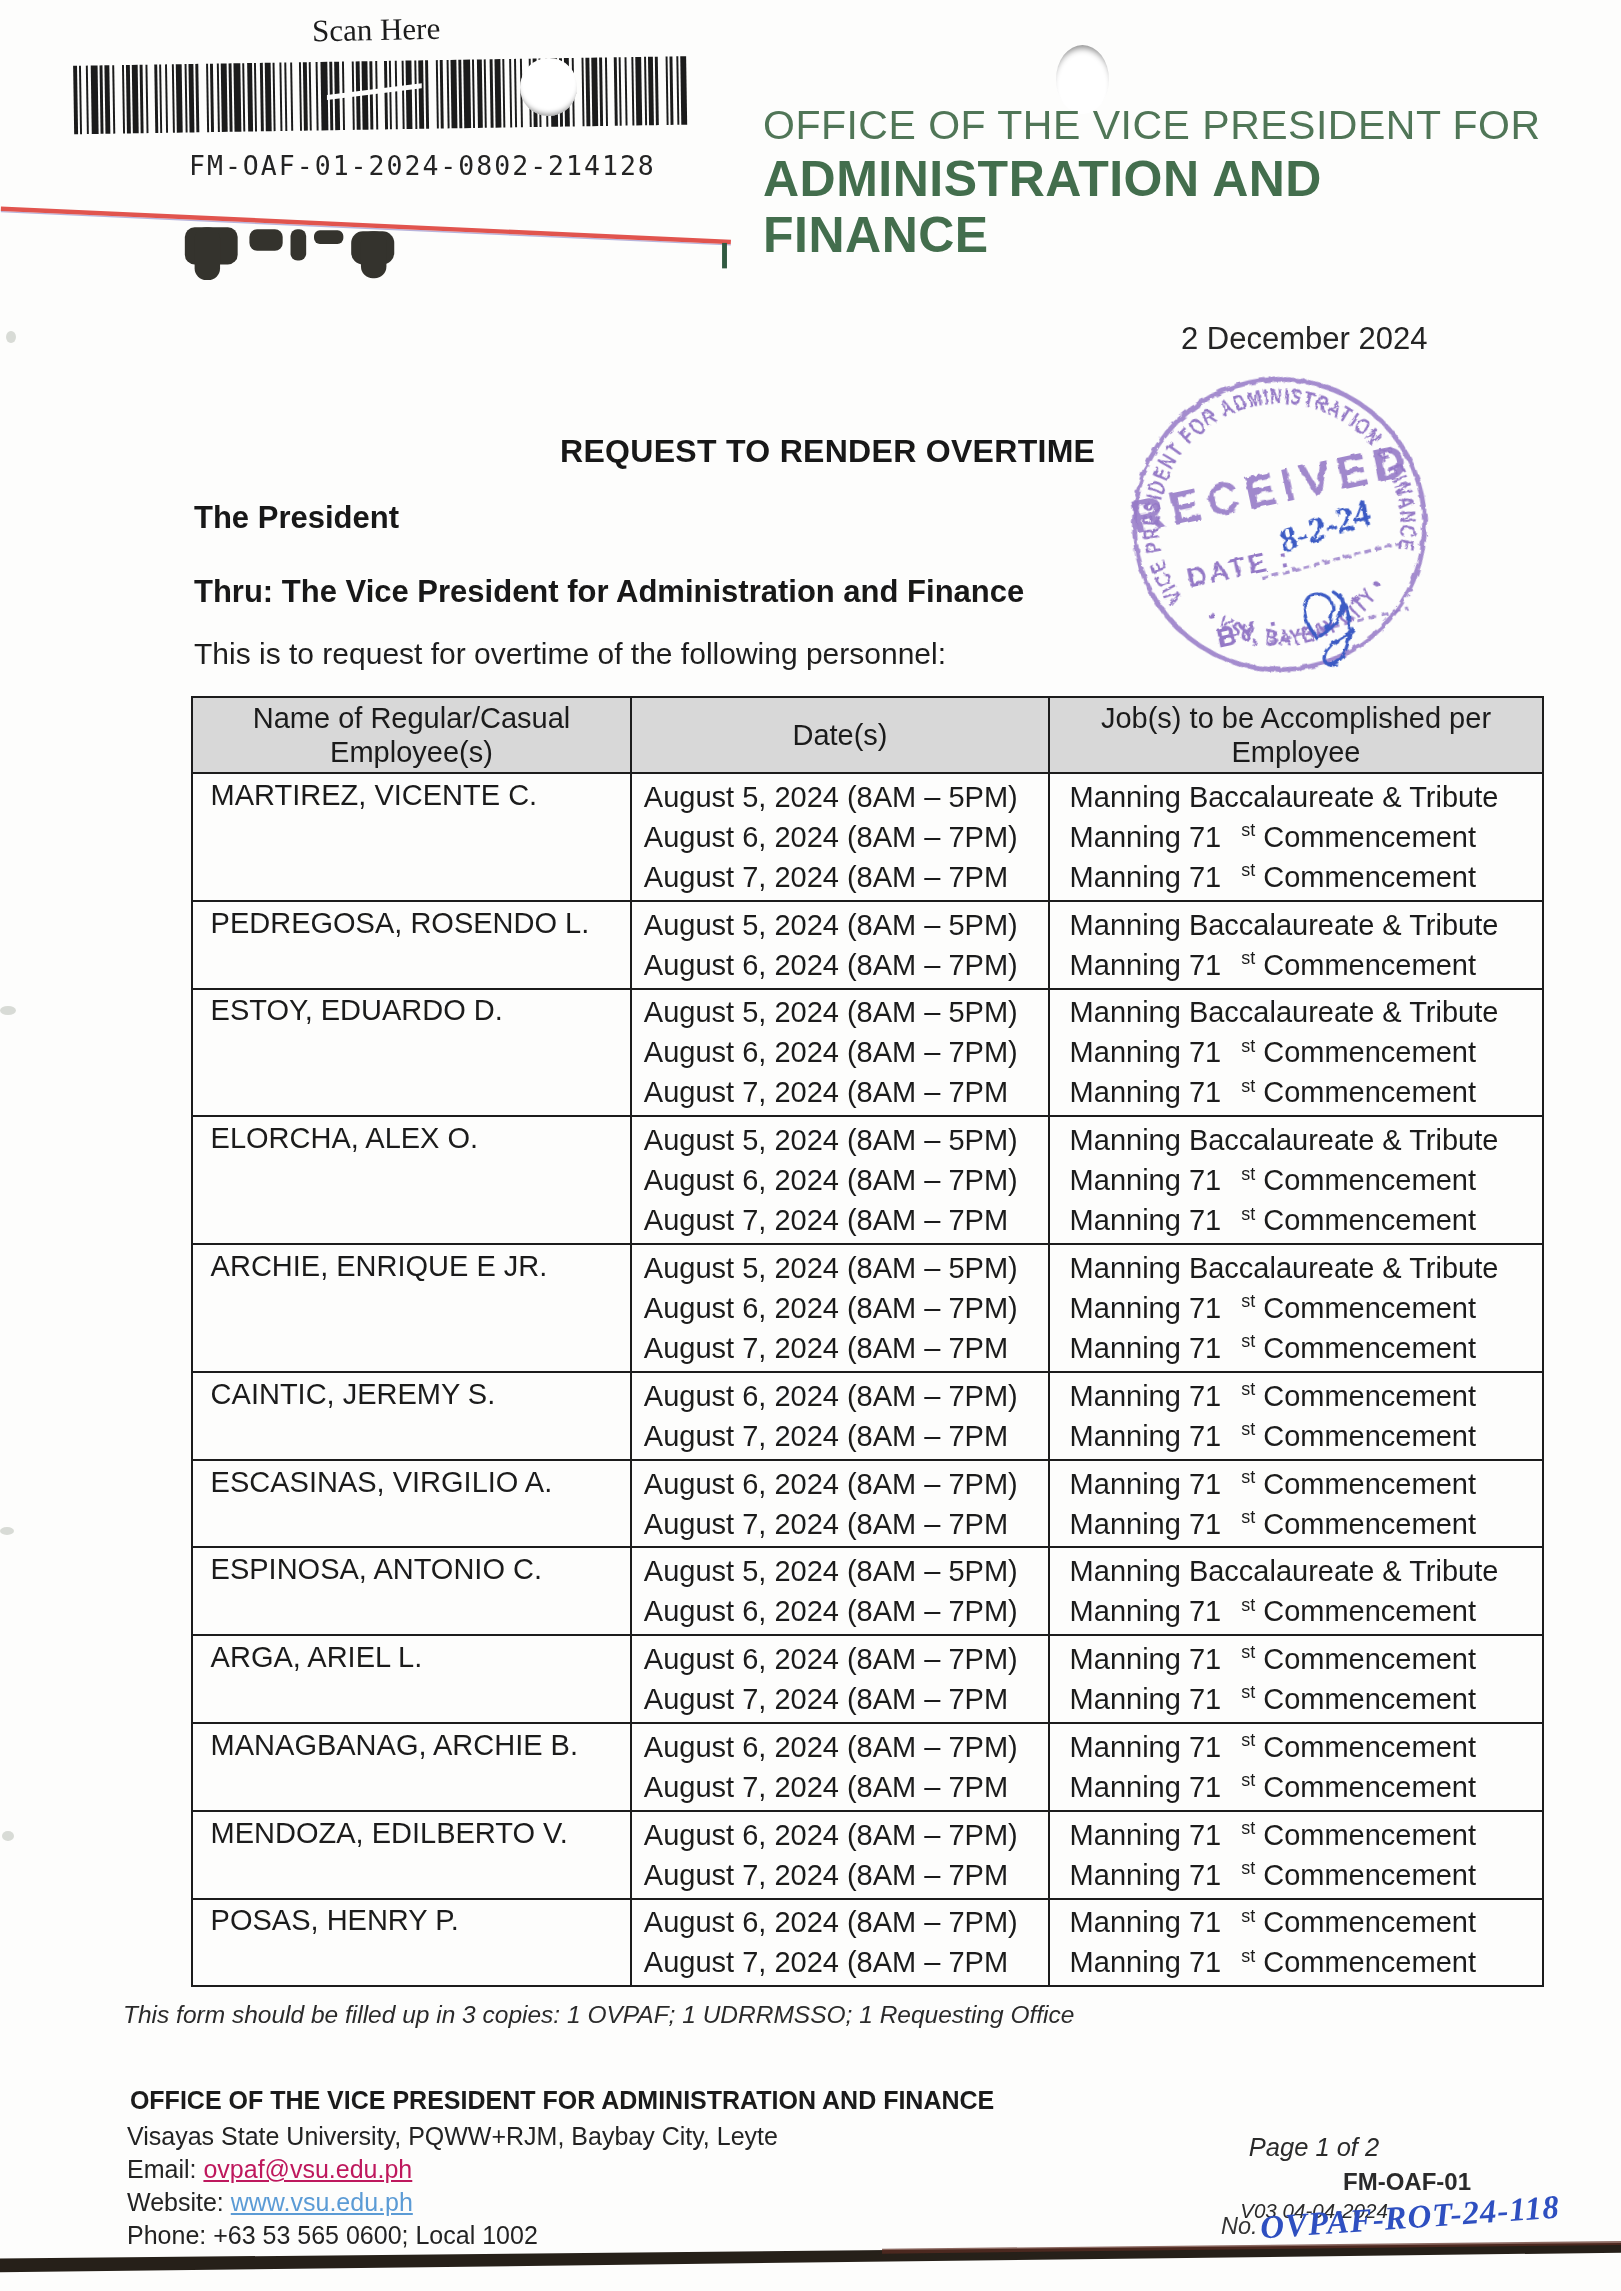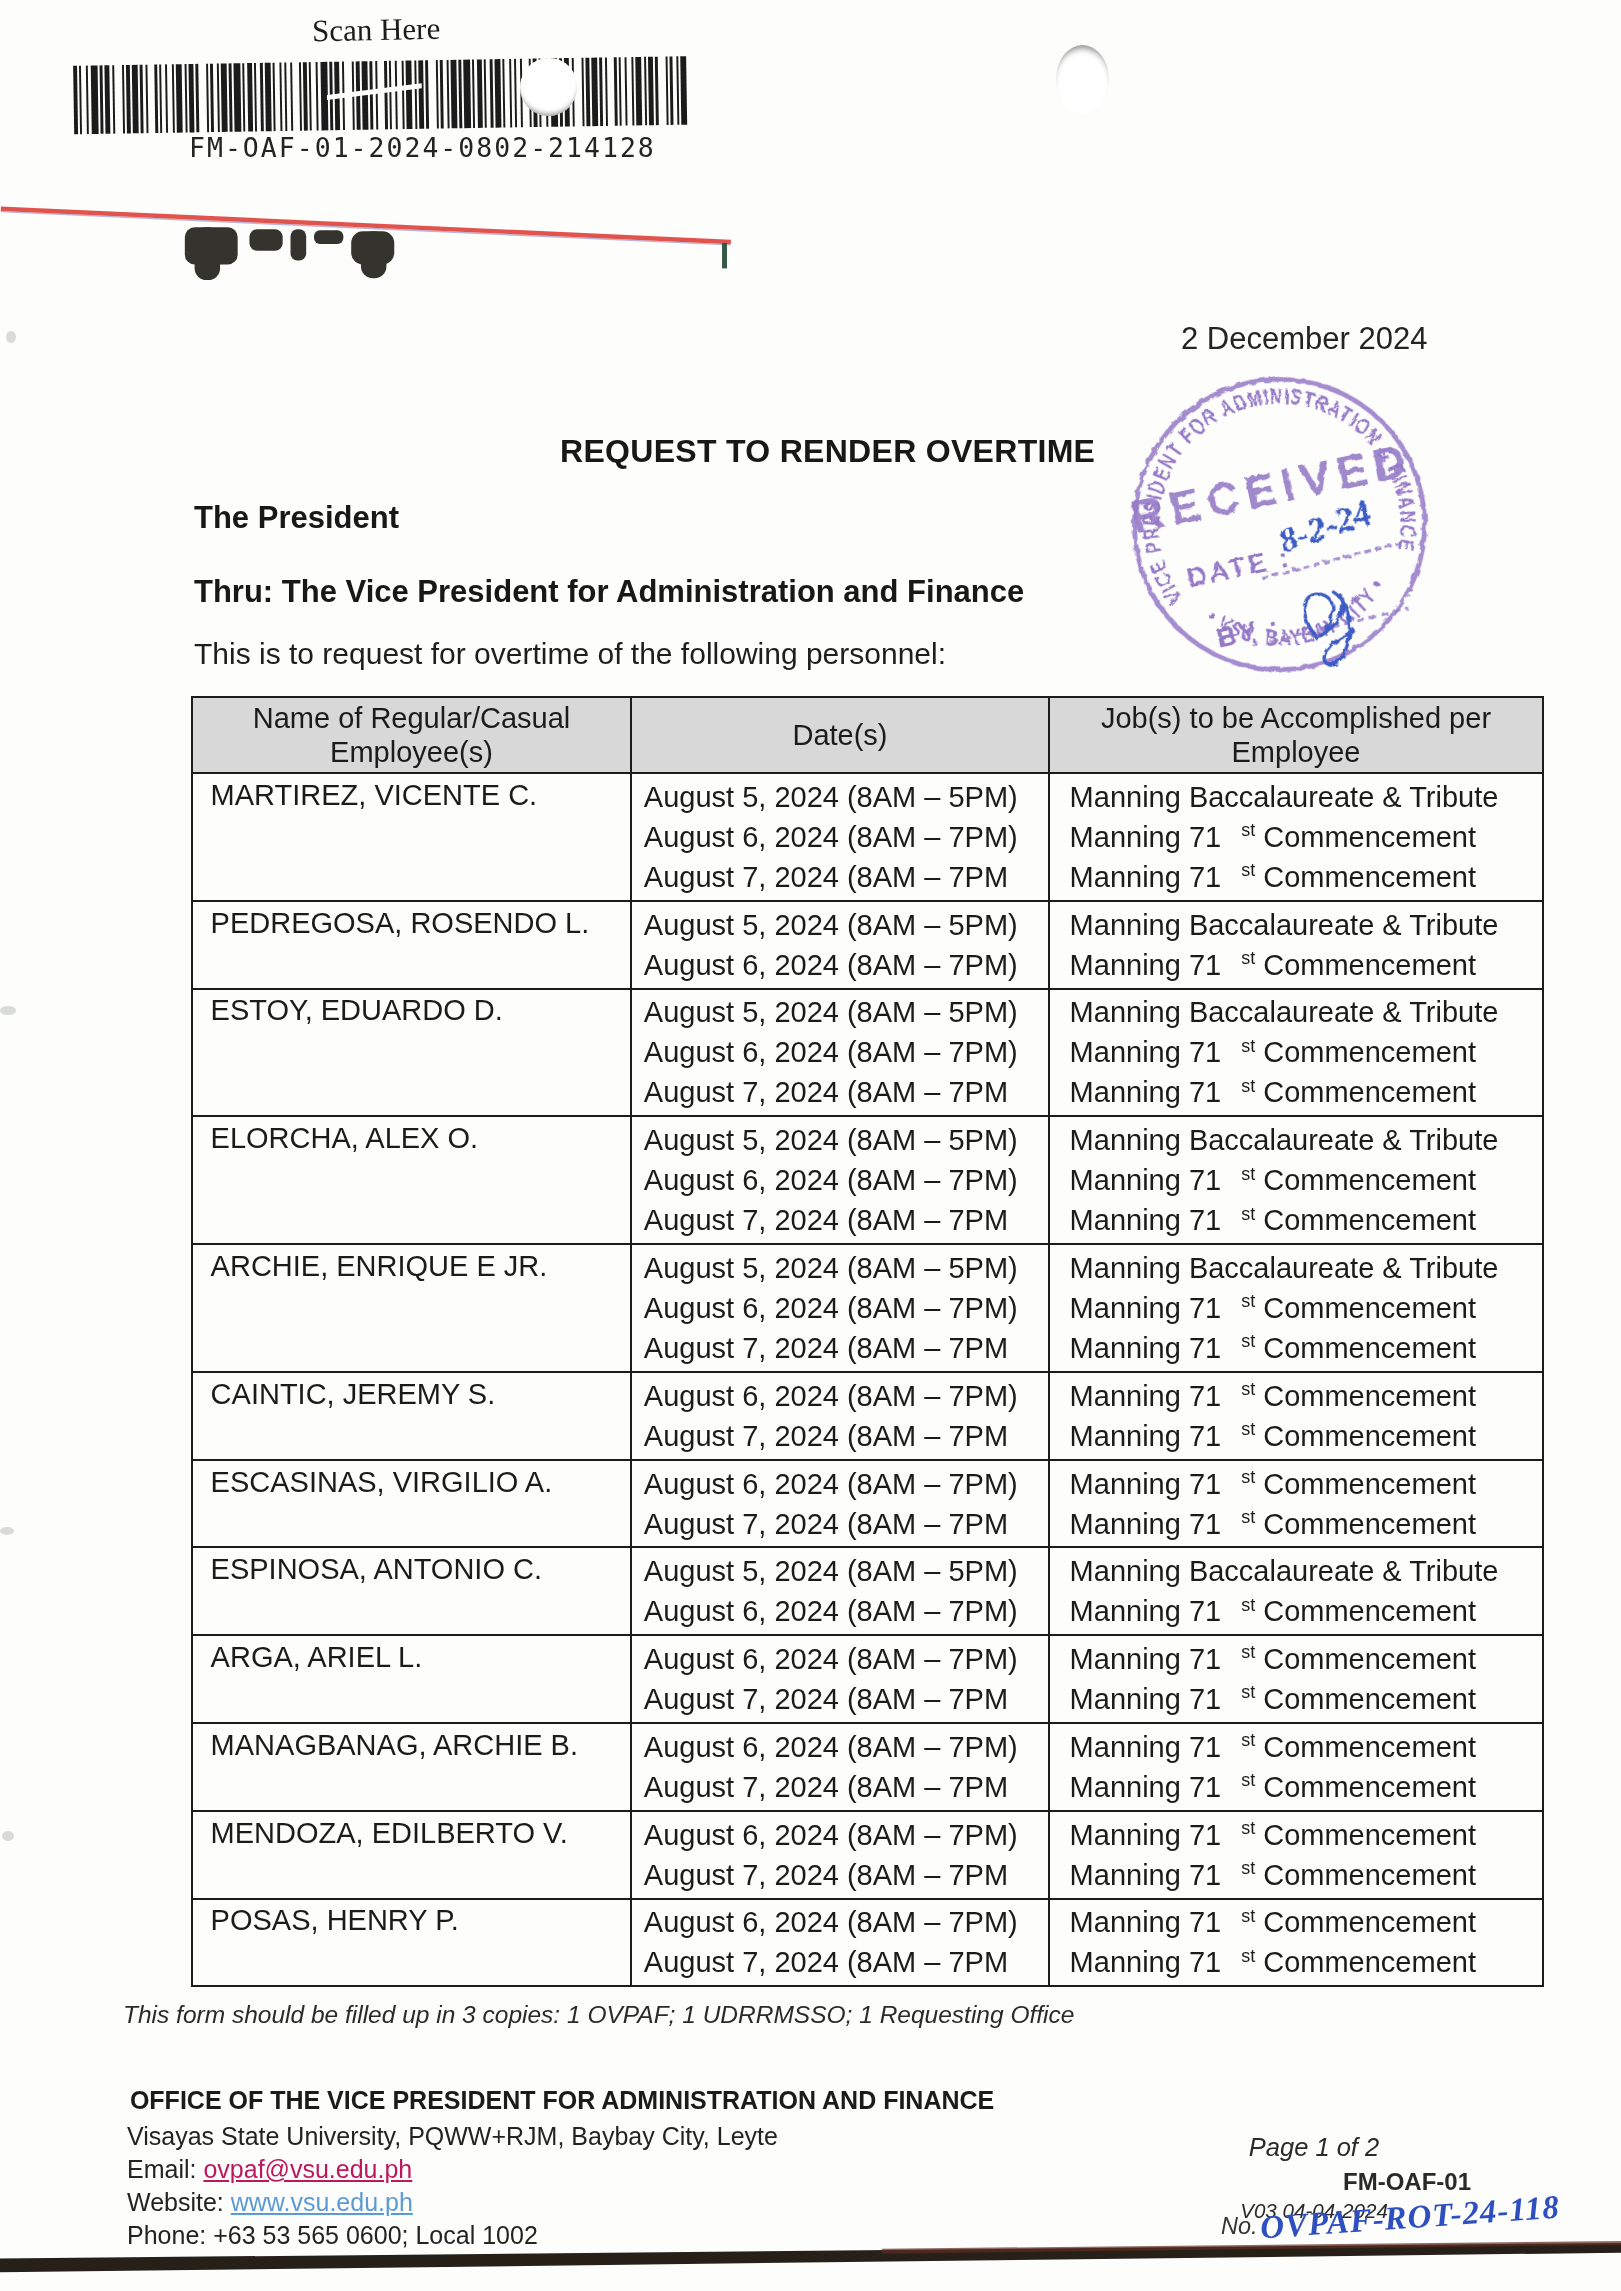--- a/index.html
+++ b/index.html
@@ -3,21 +3,21 @@
 <meta charset="utf-8">
 <style>
   html,body{margin:0;padding:0;background:#9a9a9a;}
   .page{position:relative;width:1621px;height:2292px;background:#fdfdfc;overflow:hidden;
         font-family:"Liberation Sans",sans-serif;color:#1e1e1e;margin:0 auto;}
 
   
   .scan-here{position:absolute;left:312px;top:11.8px;font-family:"Liberation Serif",serif;
              font-size:31px;color:#1c1c1c;transform:rotate(-1.2deg);}
   .barcode-svg{position:absolute;left:71px;top:55px;}
-  .barcode-value{position:absolute;left:189px;top:132px;font-family:"DejaVu Sans Mono",monospace;
+  .barcode-value{position:absolute;left:189px;top:150px;font-family:"DejaVu Sans Mono",monospace;
                  font-size:26.5px;letter-spacing:2px;color:#242424;}
   .punch-hole{position:absolute;background:#fff;border-radius:50%;}
   .hole-1{left:520px;top:59px;width:57px;height:57px;box-shadow:inset 0 -4.9px 4.9px -2.9px #9a9a9a;}
   .hole-2{left:1056px;top:45px;width:53px;height:69px;box-shadow:inset 0 6.9px 5.9px -3.9px #8d8d8d;}
 
   
   .letterhead{position:absolute;left:763px;top:100px;}
   .lh-line1{font-size:41px;font-weight:400;letter-spacing:0.5px;line-height:51px;color:#507657;}
   .lh-line2{font-size:50px;font-weight:700;line-height:56px;color:#436e4d;letter-spacing:0.5px;}
   .lh-line3{font-size:50px;font-weight:700;line-height:56px;color:#436e4d;letter-spacing:0.5px;}
@@ -174,20 +174,25 @@
       </g>
     <polygon points="261,41 358,29 358,34 261,46" fill="#fdfdfc"></polygon>
     <circle cx="488" cy="32" r="29" fill="#fdfdfc"></circle>
     <path d="M 461,38 A 29 29 0 0 0 515,38" fill="none" stroke="#a5a5a5" stroke-width="3"></path>
   </svg>
   <div class="barcode-value">FM-OAF-01-2024-0802-214128</div>
 
   <div class="punch-hole hole-1"></div>
   <div class="punch-hole hole-2"></div>
 
+  <div class="letterhead">
+    <div class="lh-line1">OFFICE OF THE VICE PRESIDENT FOR</div>
+    <div class="lh-line2">ADMINISTRATION AND</div>
+    <div class="lh-line3">FINANCE</div>
+  </div>
 
   <svg class="artifact-svg" width="765" height="137" viewBox="0 0 780 140">
     <g>
       <rect x="188" y="34" width="54" height="38" rx="10" fill="#34332d"></rect>
       <rect x="198" y="34" width="26" height="54" rx="12" fill="#34332d"></rect>
       <rect x="254" y="36" width="34" height="22" rx="8" fill="#34332d"></rect>
       <rect x="296" y="36" width="16" height="32" rx="7" fill="#34332d"></rect>
       <rect x="320" y="37" width="30" height="14" rx="6" fill="#34332d"></rect>
       <rect x="358" y="38" width="44" height="34" rx="12" fill="#34332d"></rect>
       <rect x="368" y="38" width="26" height="48" rx="12" fill="#34332d"></rect>

